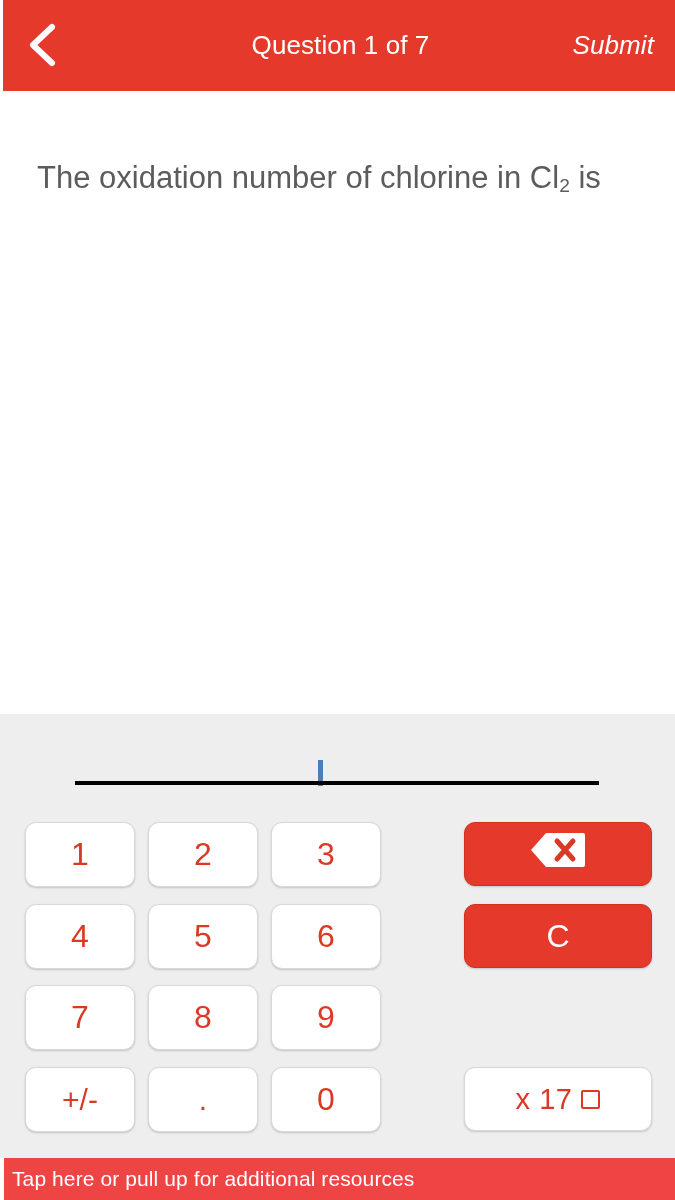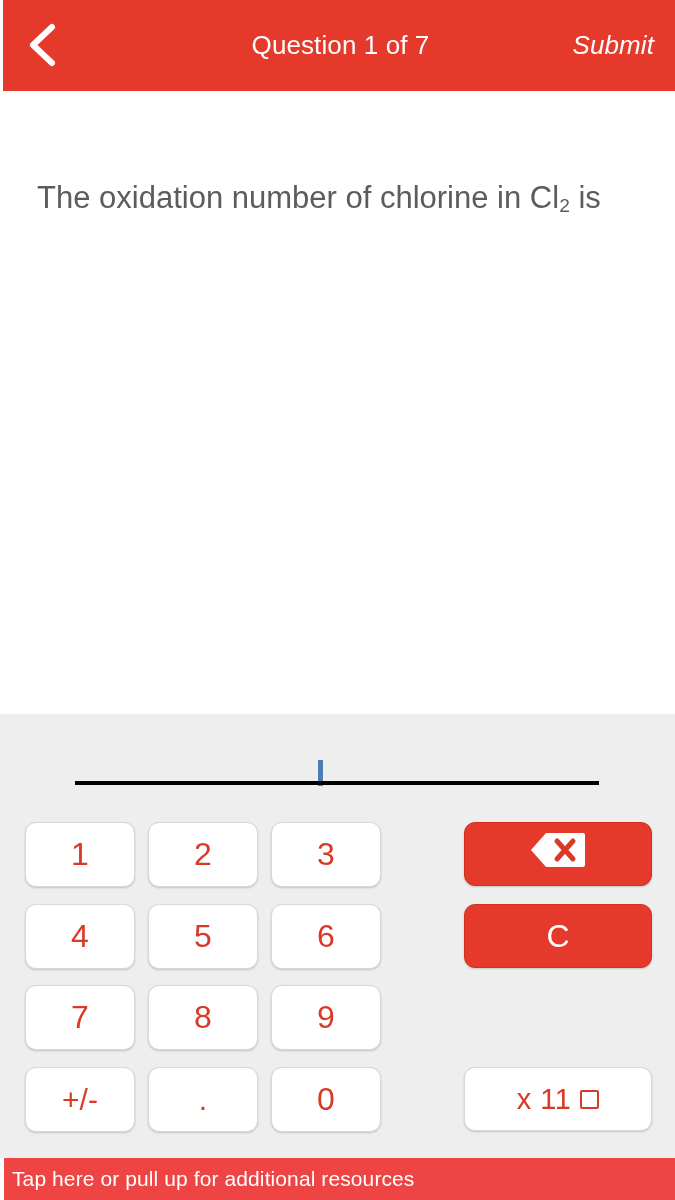--- a/index.html
+++ b/index.html
@@ -57,21 +57,20 @@
     font-style: italic;
   }
 
   
   .content {
     position: absolute;
     top: 91px; left: 0;
     width: 675px;
     height: 623px;
     background: #ffffff;
-    margin-top: 20px;
   }
   .question-text {
     position: absolute;
     top: 64px;
     left: 37px;
     width: 600px;
     color: #5c5c5c;
     font-size: 31px;
     line-height: 45px;
     font-weight: 400;
@@ -274,21 +273,21 @@
           <path d="M17 2 H54 a2 2 0 0 1 2 2 V34 a2 2 0 0 1 -2 2 H17 L2 19 Z" fill="#ffffff"></path>
           <path d="M28 10 L44 28 M44 10 L28 28" stroke="#d93a26" stroke-width="5" stroke-linecap="round"></path>
         </svg>
       </span>
     </div>
     <div class="key wide red cR r2">
       <span>C</span>
     </div>
     <div class="key wide cR r4">
       <span class="x10-label">
-        <span>x 11</span>
+        <span>x 17</span>
           <span class="exp-box"></span>
       </span>
     </div>
 
   </div>
 </div>
 
 <div class="footer">
   <span class="footer-text">Tap here or pull up for additional resources</span>
 </div>

